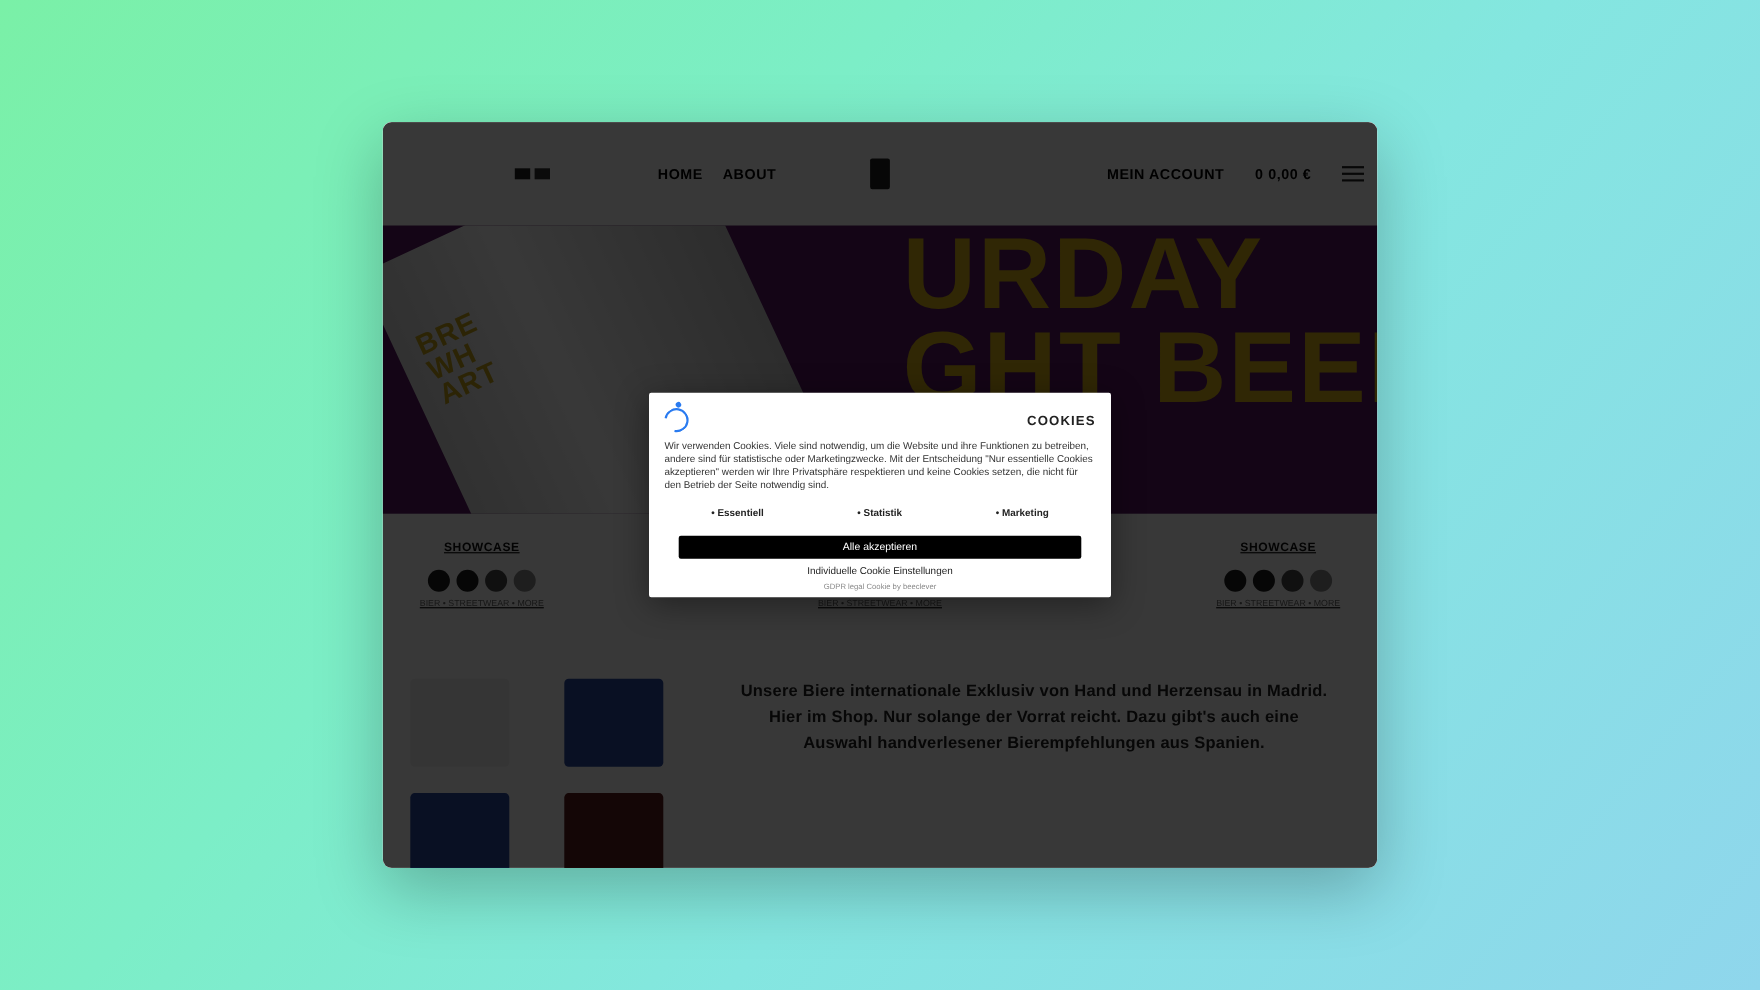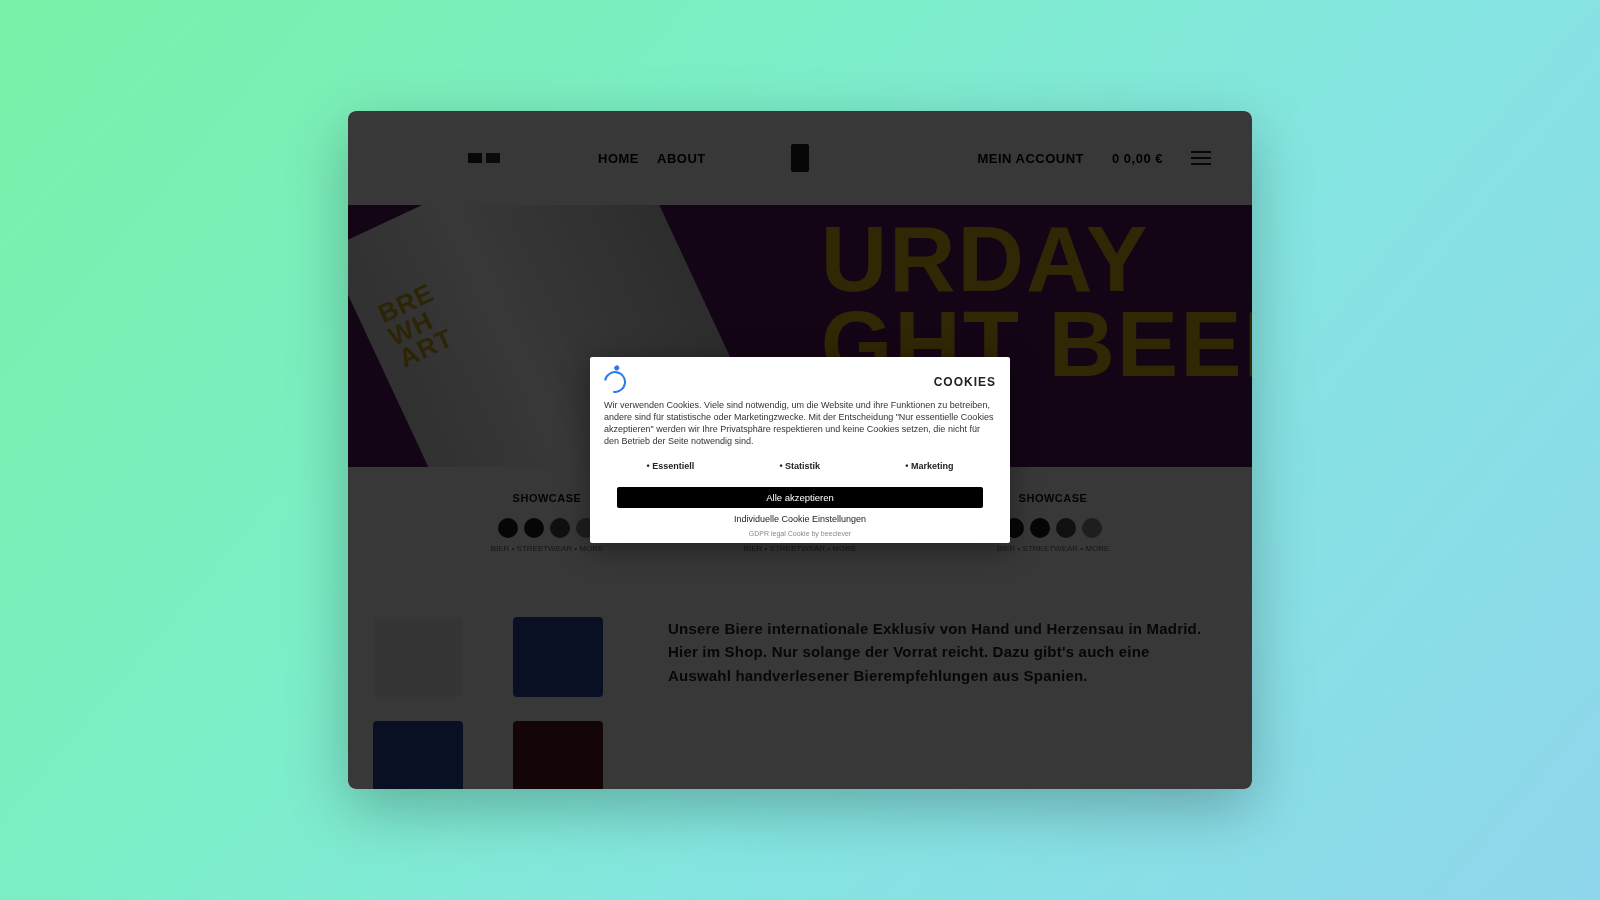--- a/index.html
+++ b/index.html
@@ -15,53 +15,53 @@
   .site { position: absolute; inset: 0; background: #fff; }
   .topbar {
     height: 94px; display: flex; align-items: center; padding: 0 28px 0 120px;
     position: relative; background: #fff; color: #000; font-weight: 700;
   }
   .lang { position: absolute; left: 120px; display: flex; gap: 4px; }
   .lang span { width: 14px; height: 10px; background: #222; display: inline-block; }
   .lang span:nth-child(2){ background:#333; }
   .nav { display: flex; gap: 18px; margin-left: 130px; font-size: 13px; letter-spacing: .5px; }
   .logo { position: absolute; left: 50%; transform: translateX(-50%); width: 18px; height: 28px; background: #222; border-radius: 2px; }
-  .right { position: absolute; right: 41px; display: flex; align-items: center; gap: 28px; font-size: 13px; }
+  .right { position: absolute; right: 12px; display: flex; align-items: center; gap: 28px; font-size: 13px; }
   .acct { letter-spacing: .5px; }
   .cart { font-weight: 800; letter-spacing: .5px; }
   .menu-icon { width: 20px; height: 14px; display: flex; flex-direction: column; justify-content: space-between; }
   .menu-icon i { height: 2px; background: #222; display: block; }
   .hero {
     height: 262px; background: #5b1a63; position: relative; overflow: hidden;
   }
   .hero-can {
     position: absolute; left: 40px; top: -40px; width: 320px; height: 360px;
     transform: rotate(-25deg); background: linear-gradient(90deg,#ddd 0%,#fff 40%,#ccc 100%);
     border-radius: 18px;
   }
   .hero-can .label {
     position: absolute; left: 20px; top: 70px; color: #c6a41a; font-weight: 800;
     font-size: 26px; line-height: .95; letter-spacing: 1px;
   }
-  .hero-text { position: absolute; right: -60px; top: 12px; color: #d8b21a; font-weight: 900; font-size: 92px; line-height: .92; letter-spacing: 2px; }
+  .hero-text { position: absolute; right: -60px; top: 2px; color: #d8b21a; font-weight: 900; font-size: 92px; line-height: .92; letter-spacing: 2px; }
   .showcase-head {
-    display: flex; justify-content: center; gap: 73px; height: 110px; align-items: center;
+    display: flex; justify-content: space-between; gap: 73px; height: 110px; align-items: center; text-decoration: underline;
   }
   .sh-col { width: 180px; text-align: center; }
   .sh-title { font-size: 11px; font-weight: 800; color: #111; letter-spacing: .5px; }
   .sh-icons { display: flex; justify-content: center; gap: 6px; margin-top: 14px; }
   .sh-icons i { width: 20px; height: 20px; background: #1b1b1b; border-radius: 50%; display:inline-block; }
   .sh-icons i:nth-child(3){ background:#4a4a4a; }
   .sh-icons i:nth-child(4){ background:#888; }
   .sh-meta { font-size: 8px; color: #666; margin-top: 6px; }
   .columns { display: flex; padding: 40px 40px 0 20px; gap: 60px; }
   .thumbs { display: flex; gap: 40px; }
   .thumb { width: 100px; display: flex; flex-direction: column; align-items: center; gap: 24px; }
   .tbox { width: 90px; height: 80px; background: #eee; border-radius: 4px; }
-  .desc { flex: 1; font-size: 15px; line-height: 1.55; color: #222; font-weight: 700; letter-spacing: .2px; }
+  .desc { flex: 1; font-size: 15px; line-height: 1.55; color: #222; font-weight: 700; letter-spacing: .2px; text-align: center; }
 
   
   .overlay {
     position: absolute; inset: 0; background: rgba(0,0,0,0.78);
     display: flex; align-items: center; justify-content: center;
   }
   .modal {
     width: 420px; background: #fff; border-radius: 2px;
     box-shadow: 0 6px 30px rgba(0,0,0,.4); padding: 12px 14px 6px;
     font-size: 9px; color: #222;

